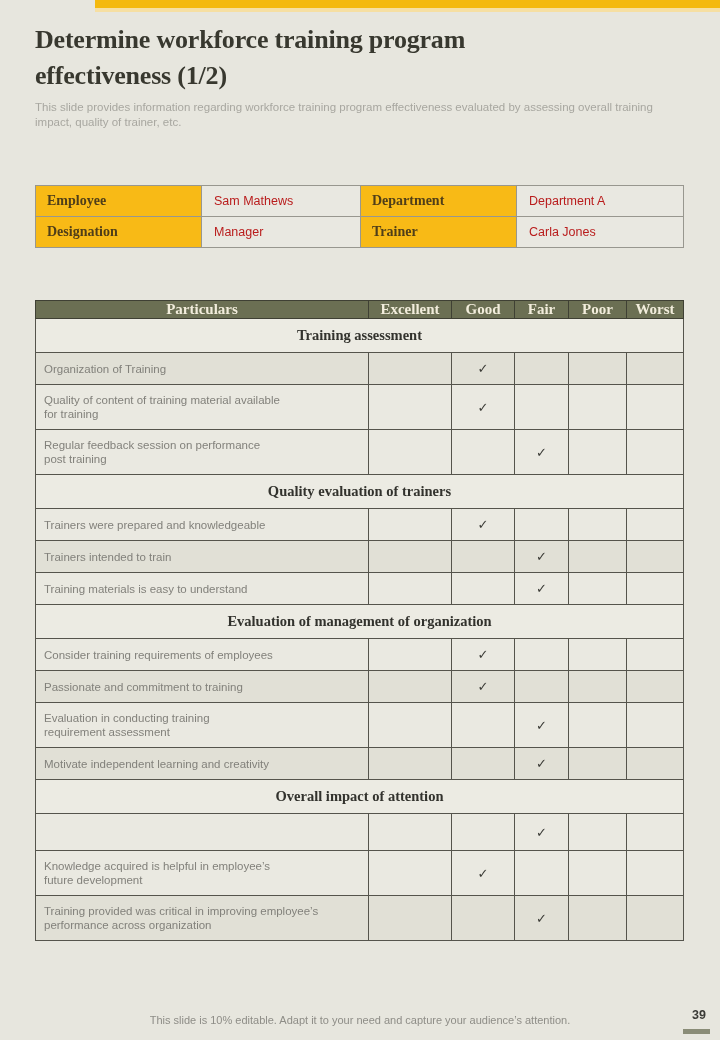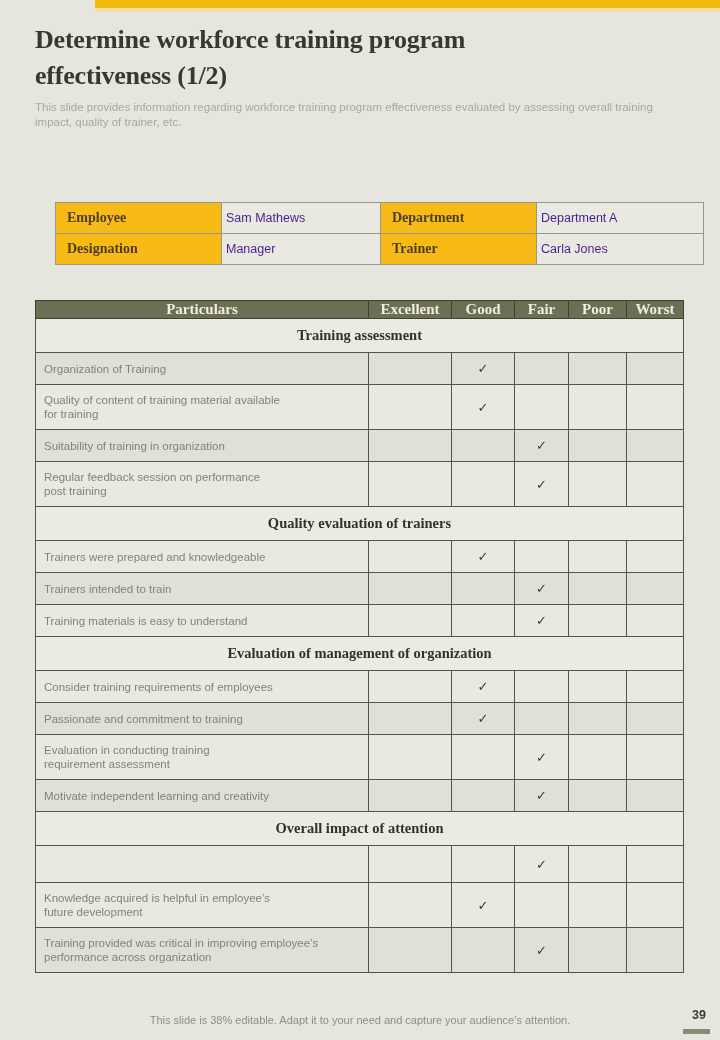--- a/index.html
+++ b/index.html
@@ -23,29 +23,29 @@
     white-space:pre-line; letter-spacing:-0.2px;
   }
   .subtitle {
     position:absolute; left:35px; top:100px; width:680px;
     font-size:11.5px; line-height:15px; color:#a8a7a0;
     white-space:pre-line;
   }
 
   
   .info-table {
-    position:absolute; left:35px; top:202px; width:648px;
-    border-collapse:collapse; table-layout:fixed;margin-left:20px;
+    position:absolute; left:35px; top:185px; width:648px;
+    border-collapse:collapse; table-layout:fixed;
   }
   .info-table td { border:1px solid #98978f; height:31px; vertical-align:middle; }
   .info-label {
     background:#f8ba16; font-family:"Liberation Serif", serif; font-weight:700;
     font-size:14px; color:#4f3e19; padding-left:11px;
   }
-  .info-value { background:#e9e8e1; font-size:12.5px; color:#4c1d95; padding-left:4px; }
+  .info-value { background:#e9e8e1; font-size:12.5px; color:#b91c1c; padding-left:12px; }
 
   
   .rating-table {
     position:absolute; left:35px; top:300px; width:648px;
     border-collapse:collapse; table-layout:fixed;
   }
   .rating-table td, .rating-table th { border:1px solid #55544c; vertical-align:middle; }
   .rating-table thead th {
     background:#6b6f53; border-color:#3f4034;
     font-family:"Liberation Serif", serif; font-weight:700;
@@ -149,28 +149,20 @@
       </tr>
       <tr class="sb hB">
         <td class="item-label">Quality of content of training material available
 for training</td>
         <td class="check-cell"></td>
         <td class="check-cell">✓</td>
         <td class="check-cell"></td>
         <td class="check-cell"></td>
         <td class="check-cell"></td>
       </tr>
-      <tr class="sa hA">
-        <td class="item-label">Suitability of training in organization</td>
-        <td class="check-cell"></td>
-        <td class="check-cell"></td>
-        <td class="check-cell">✓</td>
-        <td class="check-cell"></td>
-        <td class="check-cell"></td>
-      </tr>
       <tr class="sb hB">
         <td class="item-label">Regular feedback session on performance
 post training</td>
         <td class="check-cell"></td>
         <td class="check-cell"></td>
         <td class="check-cell">✓</td>
         <td class="check-cell"></td>
         <td class="check-cell"></td>
       </tr>
       <tr class="sec-row">
@@ -261,17 +253,17 @@
 performance across organization</td>
         <td class="check-cell"></td>
         <td class="check-cell"></td>
         <td class="check-cell">✓</td>
         <td class="check-cell"></td>
         <td class="check-cell"></td>
       </tr>
     </tbody>
   </table>
 
-  <div class="footer-note">This slide is 38% editable. Adapt it to your need and capture your audience’s attention.</div>
+  <div class="footer-note">This slide is 10% editable. Adapt it to your need and capture your audience’s attention.</div>
   <div class="page-number">39</div>
   <div class="page-number-bar"></div>
 
 </div>
 
 </body></html>

